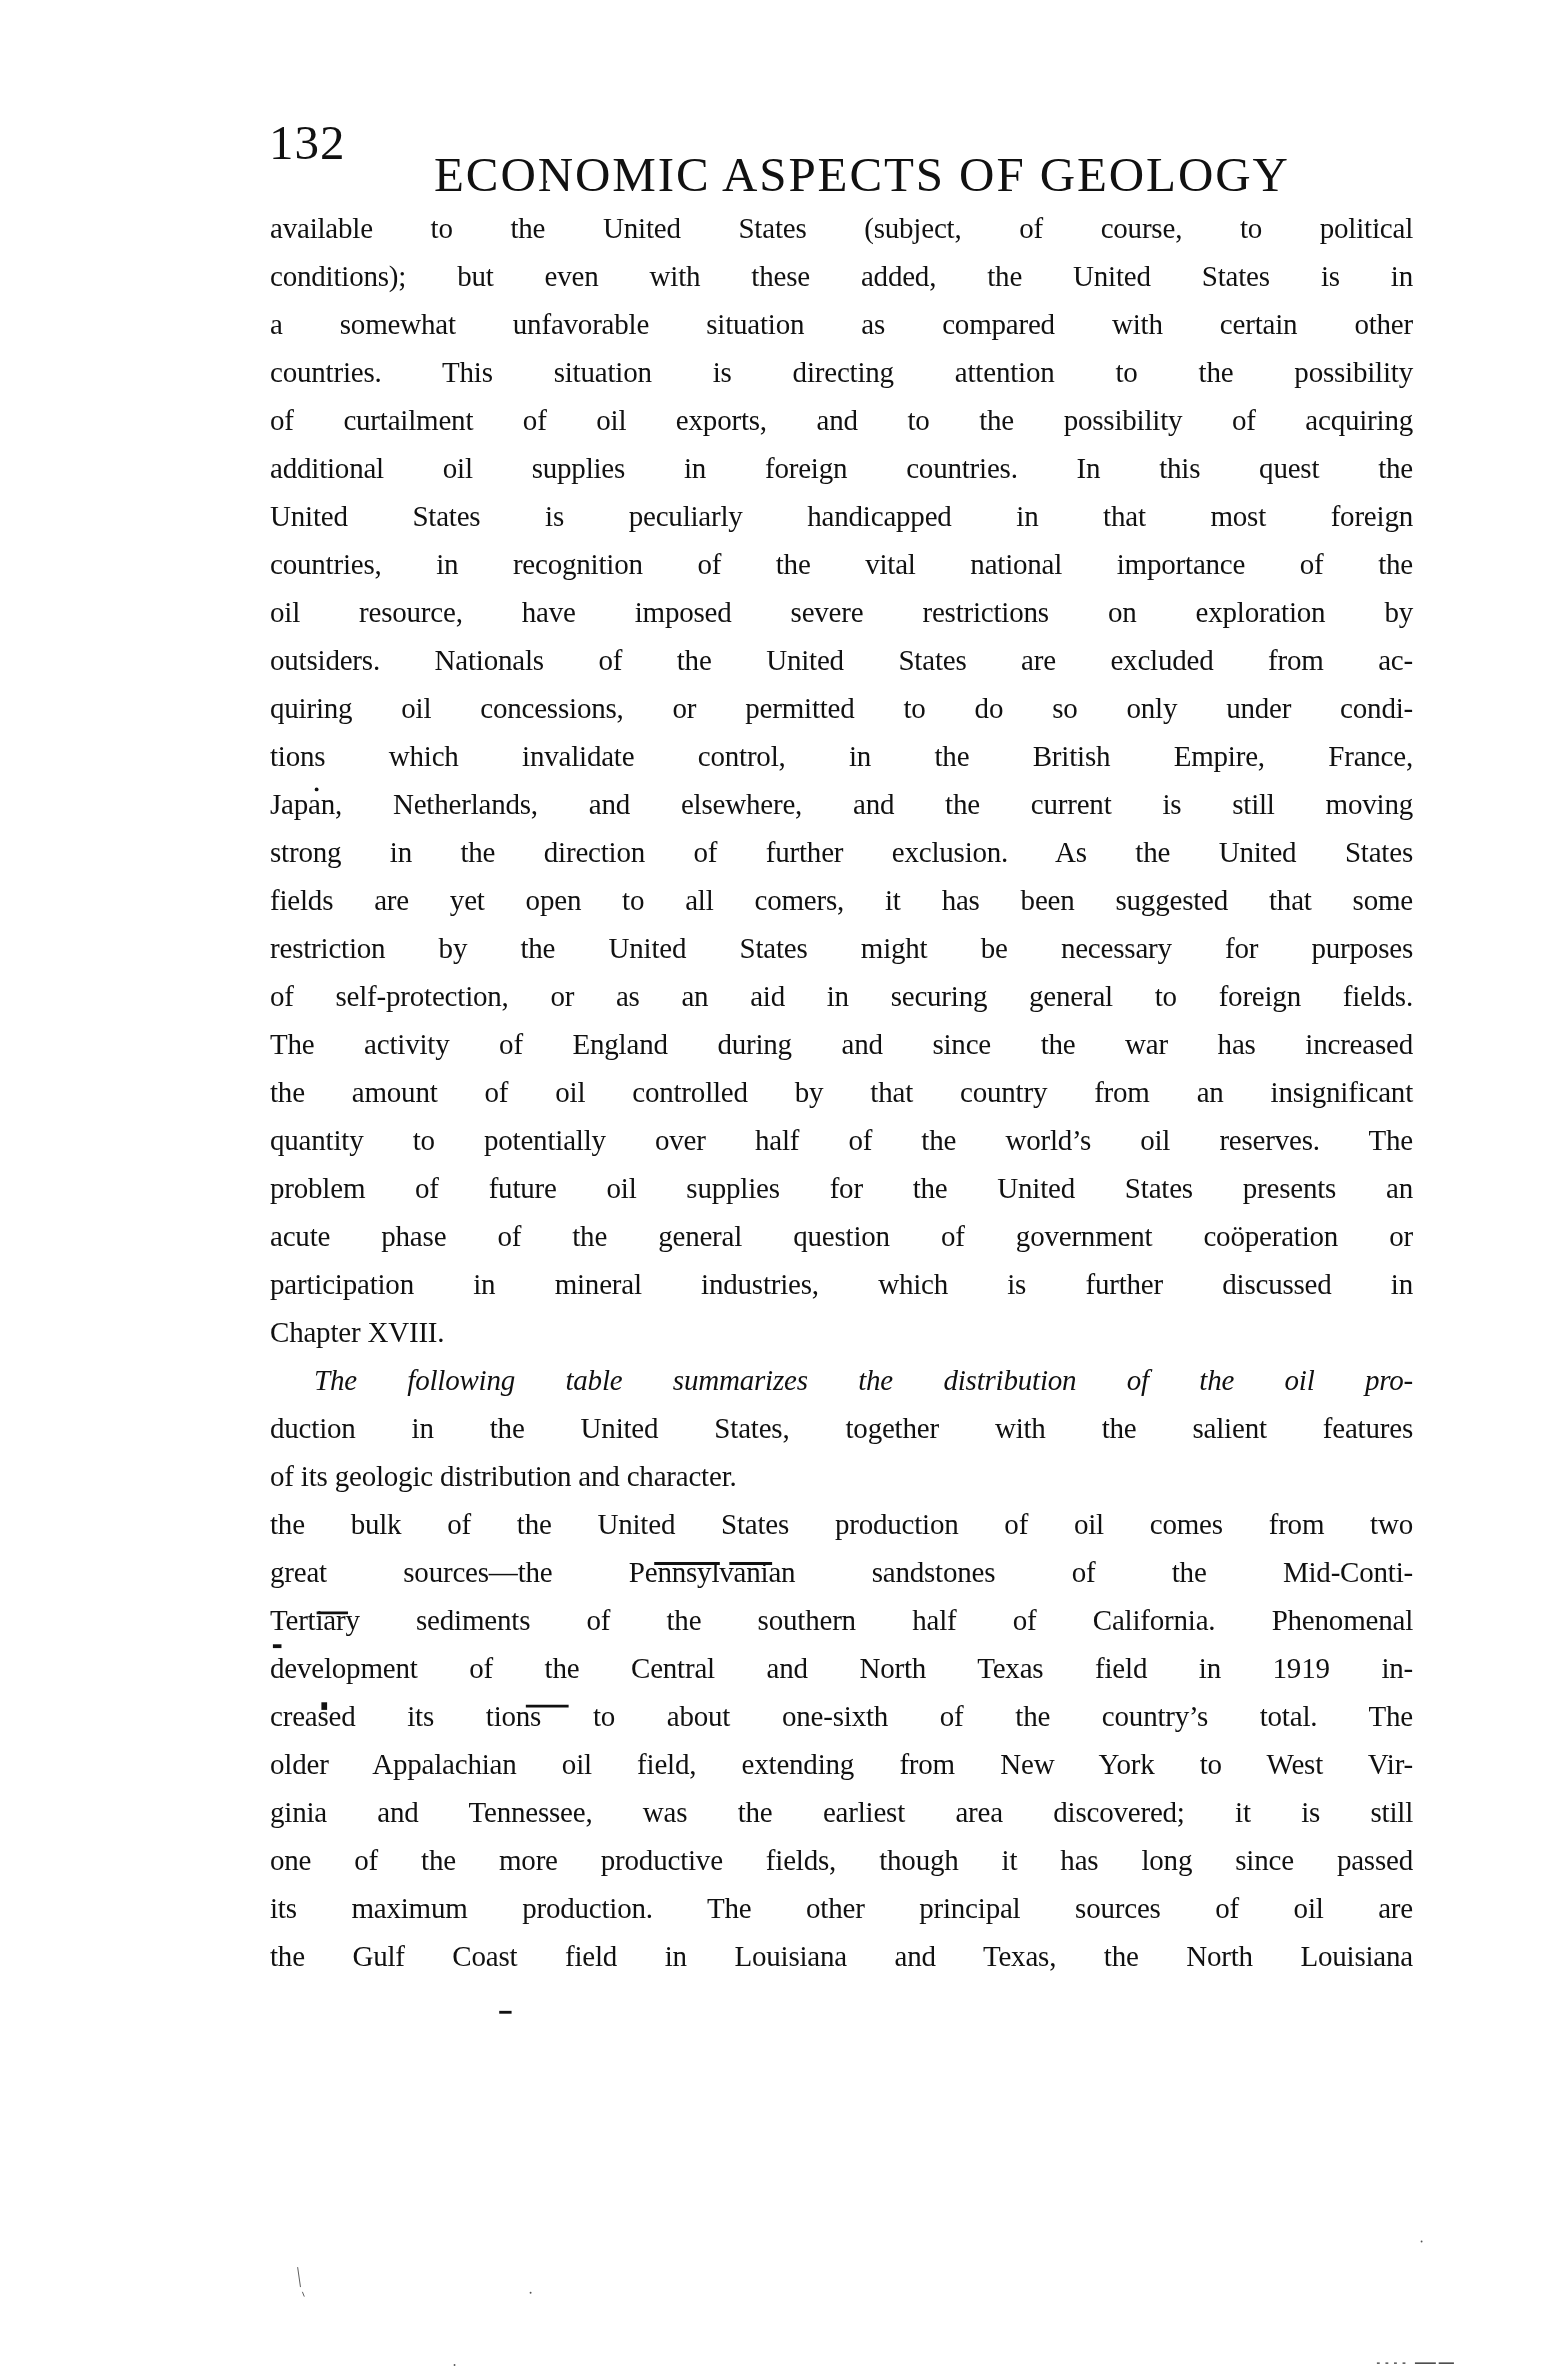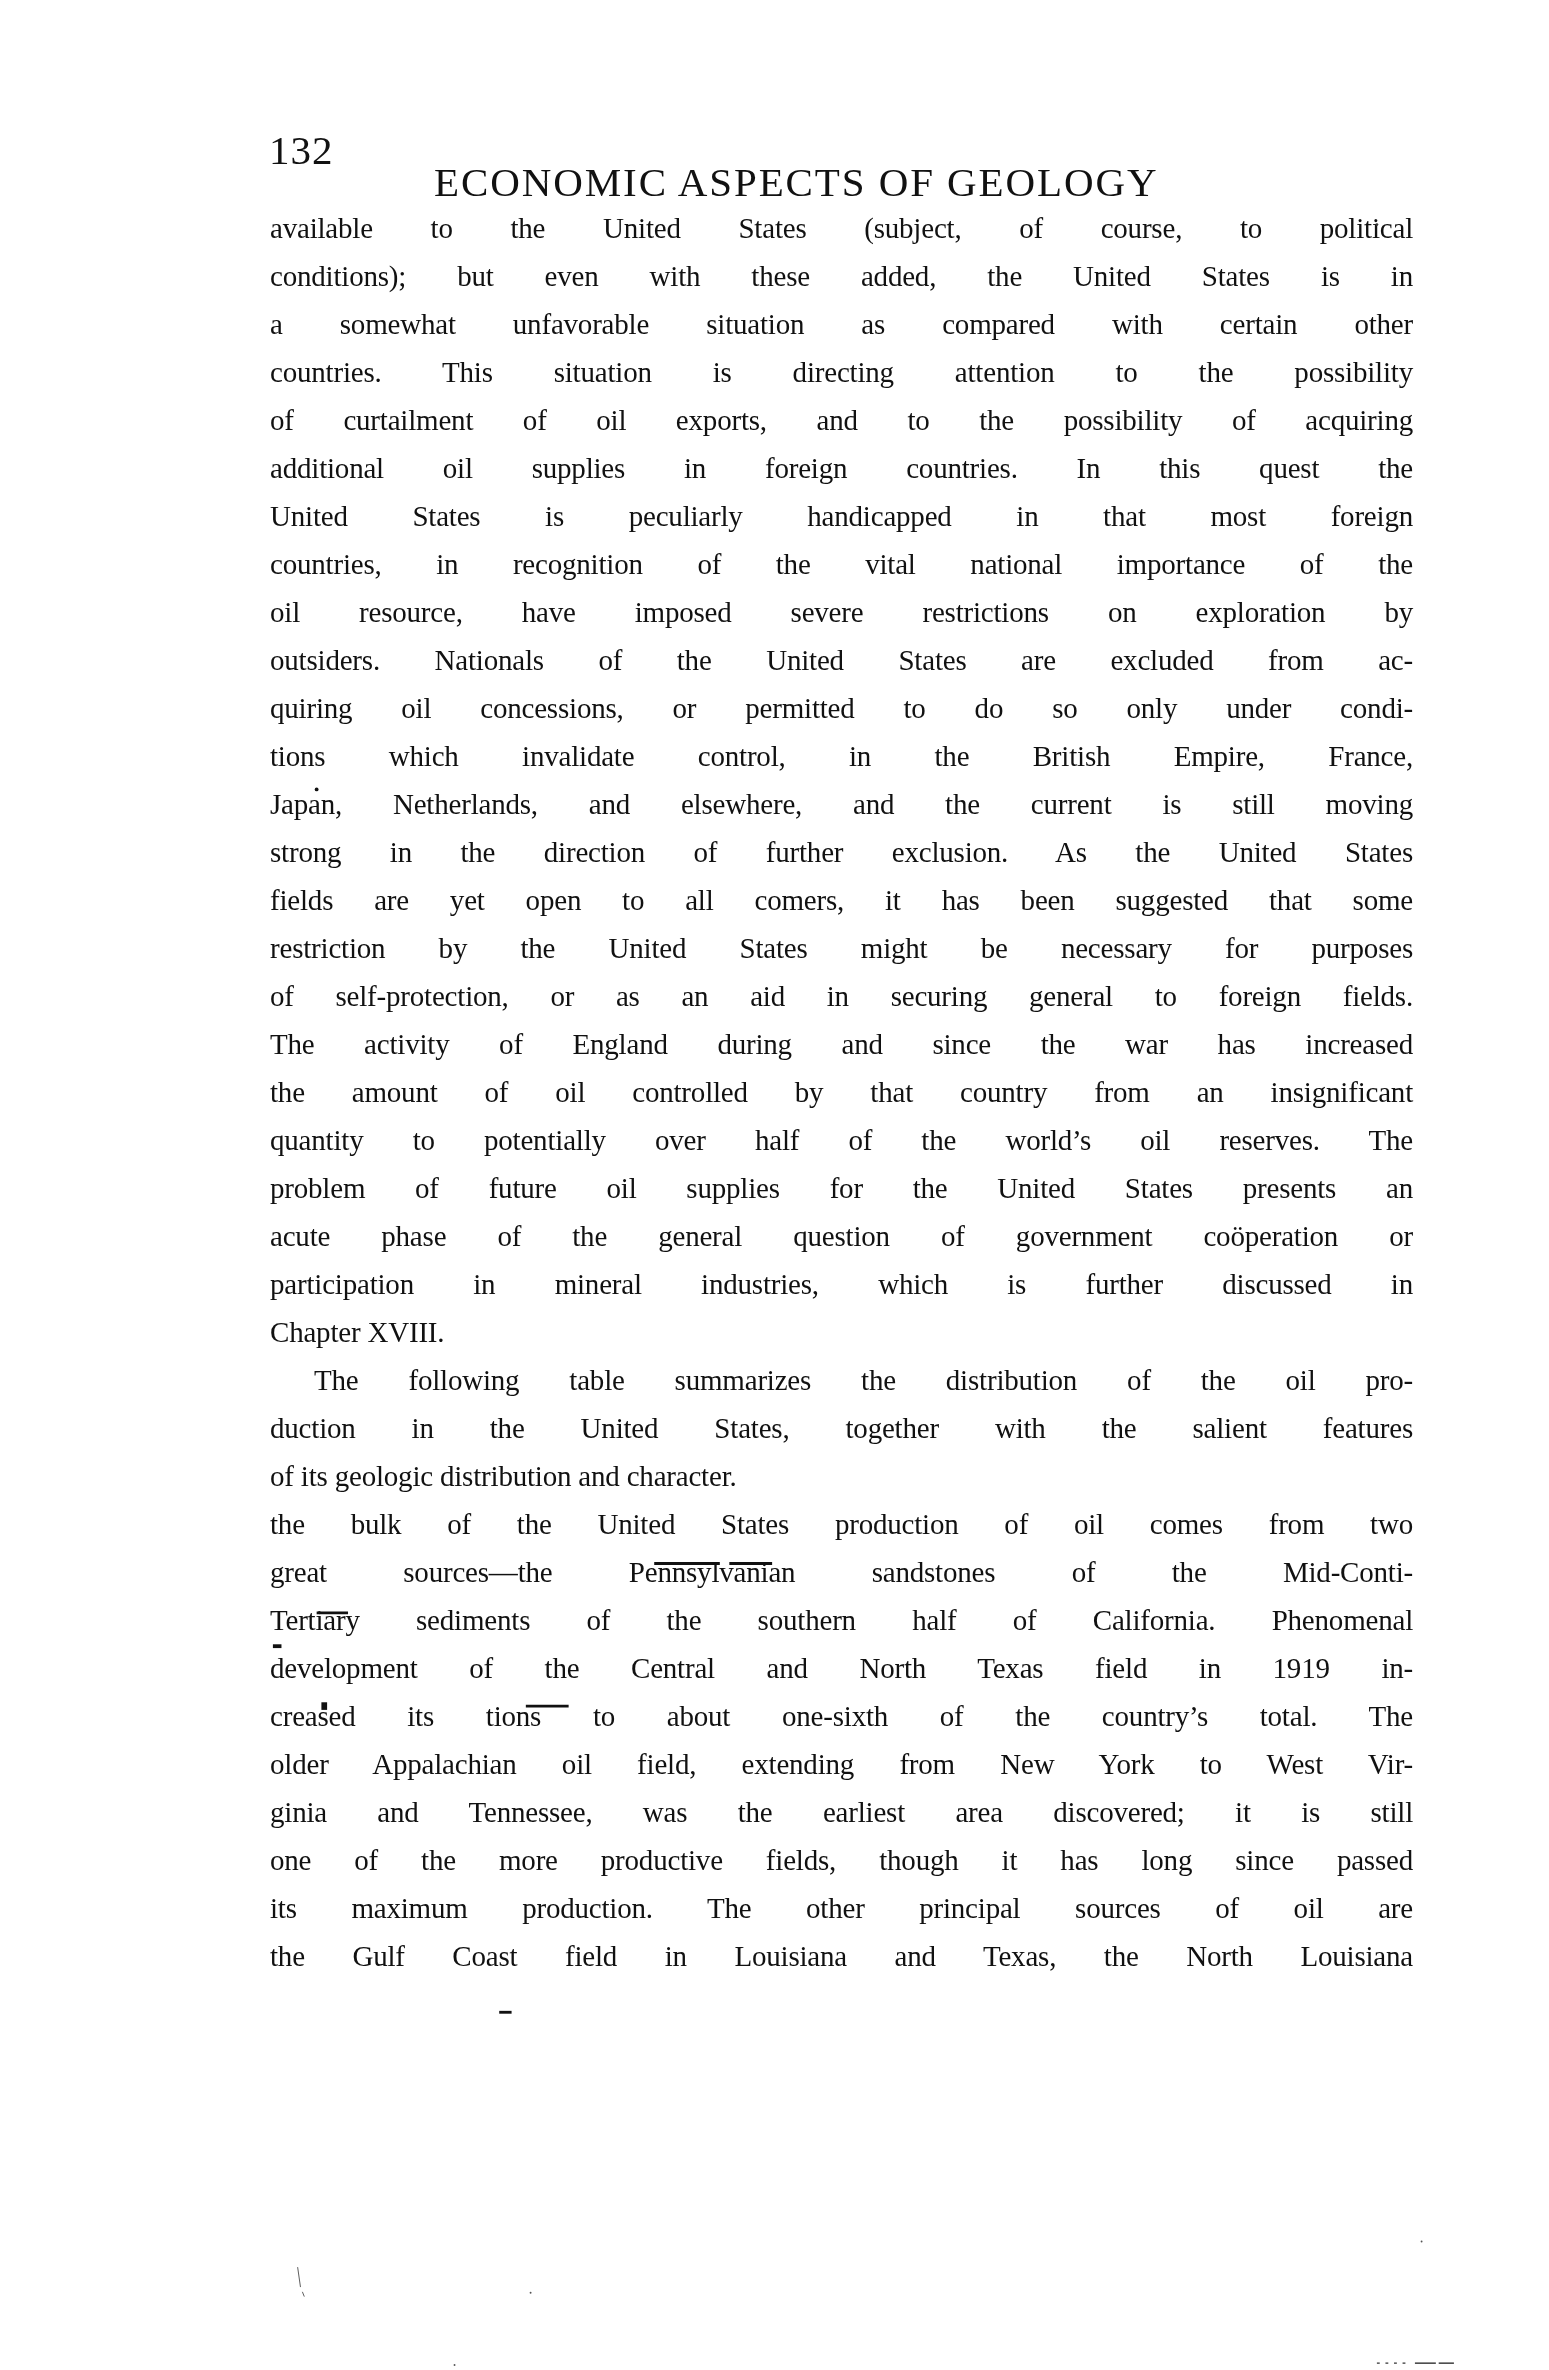--- a/index.html
+++ b/index.html
@@ -15,25 +15,25 @@
       color: #111111;
       font-family: "Liberation Serif", "DejaVu Serif", serif;
     }
     .page {
       position: absolute;
       left: 0; top: 0;
       width: 1549px; height: 2370px;
     }
     .running-head {
       position: absolute;
-      top: 124px;
+      top: 116px;
       left: 269px;
       width: 1170px;
       height: 53px;
-      font-size: 41px;
+      font-size: 49px;
       line-height: 53px;
       letter-spacing: 1px;
       white-space: nowrap;
     }
     .running-head .page-num {
       position: absolute;
       left: 0;
       top: 0;
     }
     .running-head .book-title {
@@ -58,20 +58,21 @@
       text-align: justify;
       text-align-last: justify;
       letter-spacing: -0.2px;
     }
     .line.last {
       text-align-last: left;
     }
     .line.indent {
       padding-left: 44px;
       box-sizing: border-box;
+      font-style: italic;
     }
     .specks {
       position: absolute;
       left: 0; top: 0;
       width: 1549px; height: 2370px;
       pointer-events: none;
     }
   </style>
 </head>
 <body>

